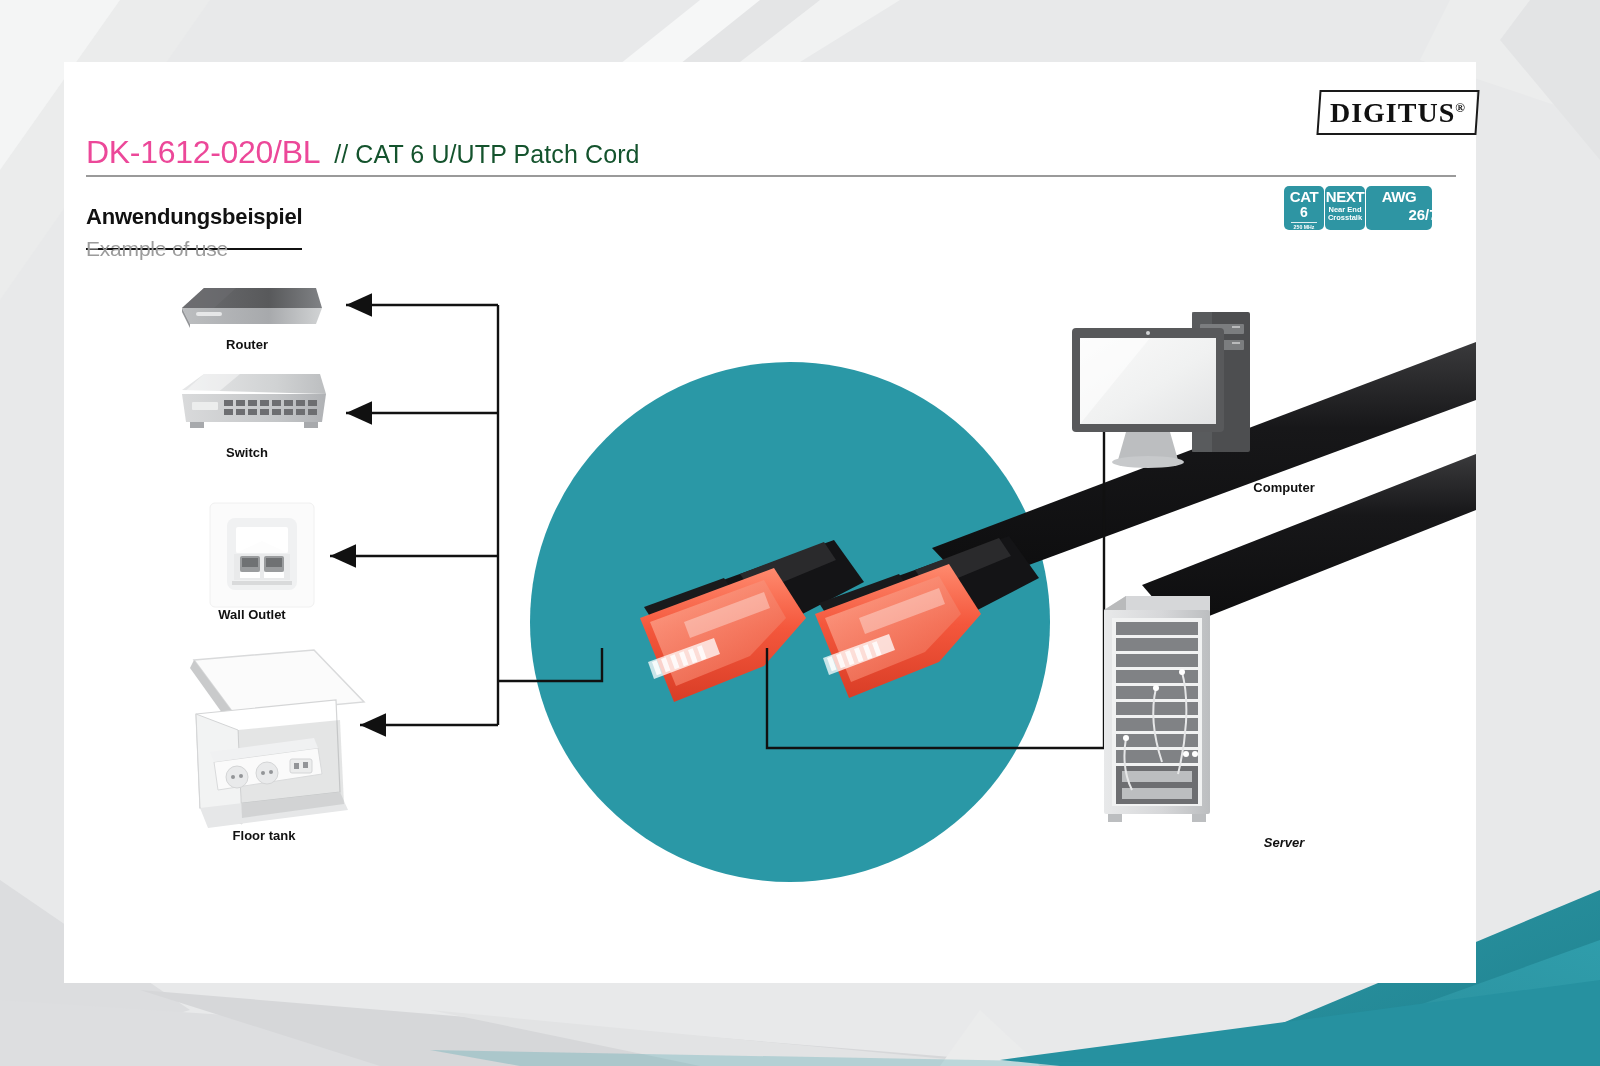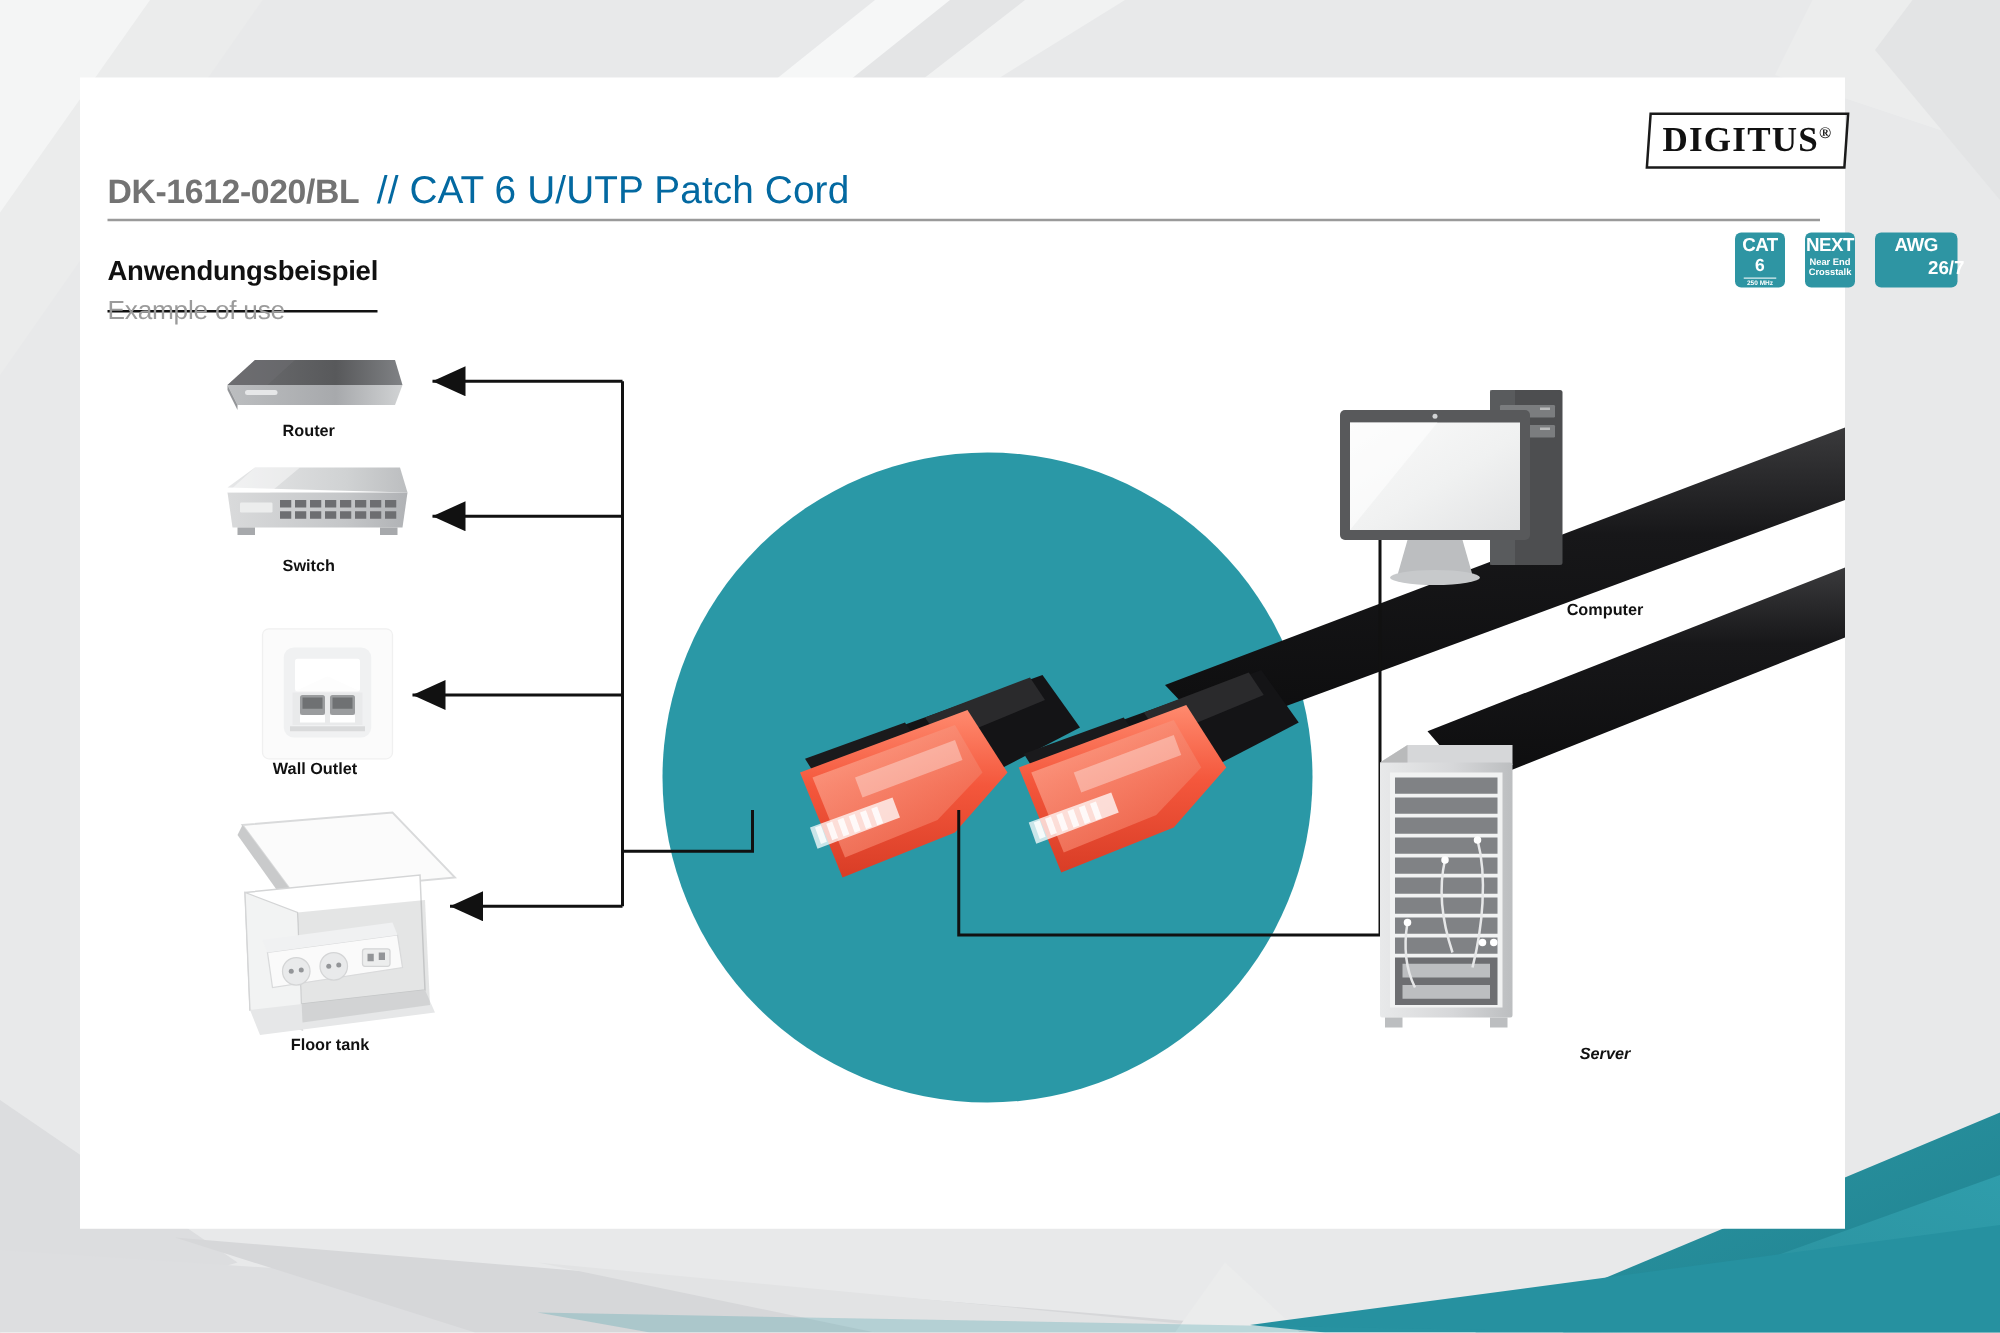--- a/index.html
+++ b/index.html
@@ -49,42 +49,42 @@
     vertical-align:super;
     font-family:"Liberation Serif", serif;
   }
 
   .title-row {
     position:absolute;
     left:22px; top:72px;
     display:flex; align-items:baseline; gap:14px;
   }
   .title-sku {
-    color:#737373;
-    font-weight:bold;
-    font-size:27px;
+    color:#ec4899;
+    font-weight:normal;
+    font-size:32px;
     letter-spacing:-0.3px;
   }
   .title-desc {
-    color:#0369a1;
-    font-size:31px;
+    color:#14532d;
+    font-size:25px;
     letter-spacing:0.1px;
   }
   .title-rule {
     position:absolute;
     left:22px; top:113px;
     width:1370px; height:2px;
     background:#9a9a9a;
   }
 
   
   .badges {
     position:absolute;
-    left:1324px; top:124px;
-    display:flex; gap:16px;
+    left:1220px; top:124px;
+    display:flex; gap:1px;
   }
   .badge {
     width:40px; height:44px;
     background:#2e95a3;
     border-radius:5px;
     color:#fff;
     display:flex; flex-direction:column;
     align-items:center; justify-content:flex-start;
     padding-top:3px;
     line-height:1;

